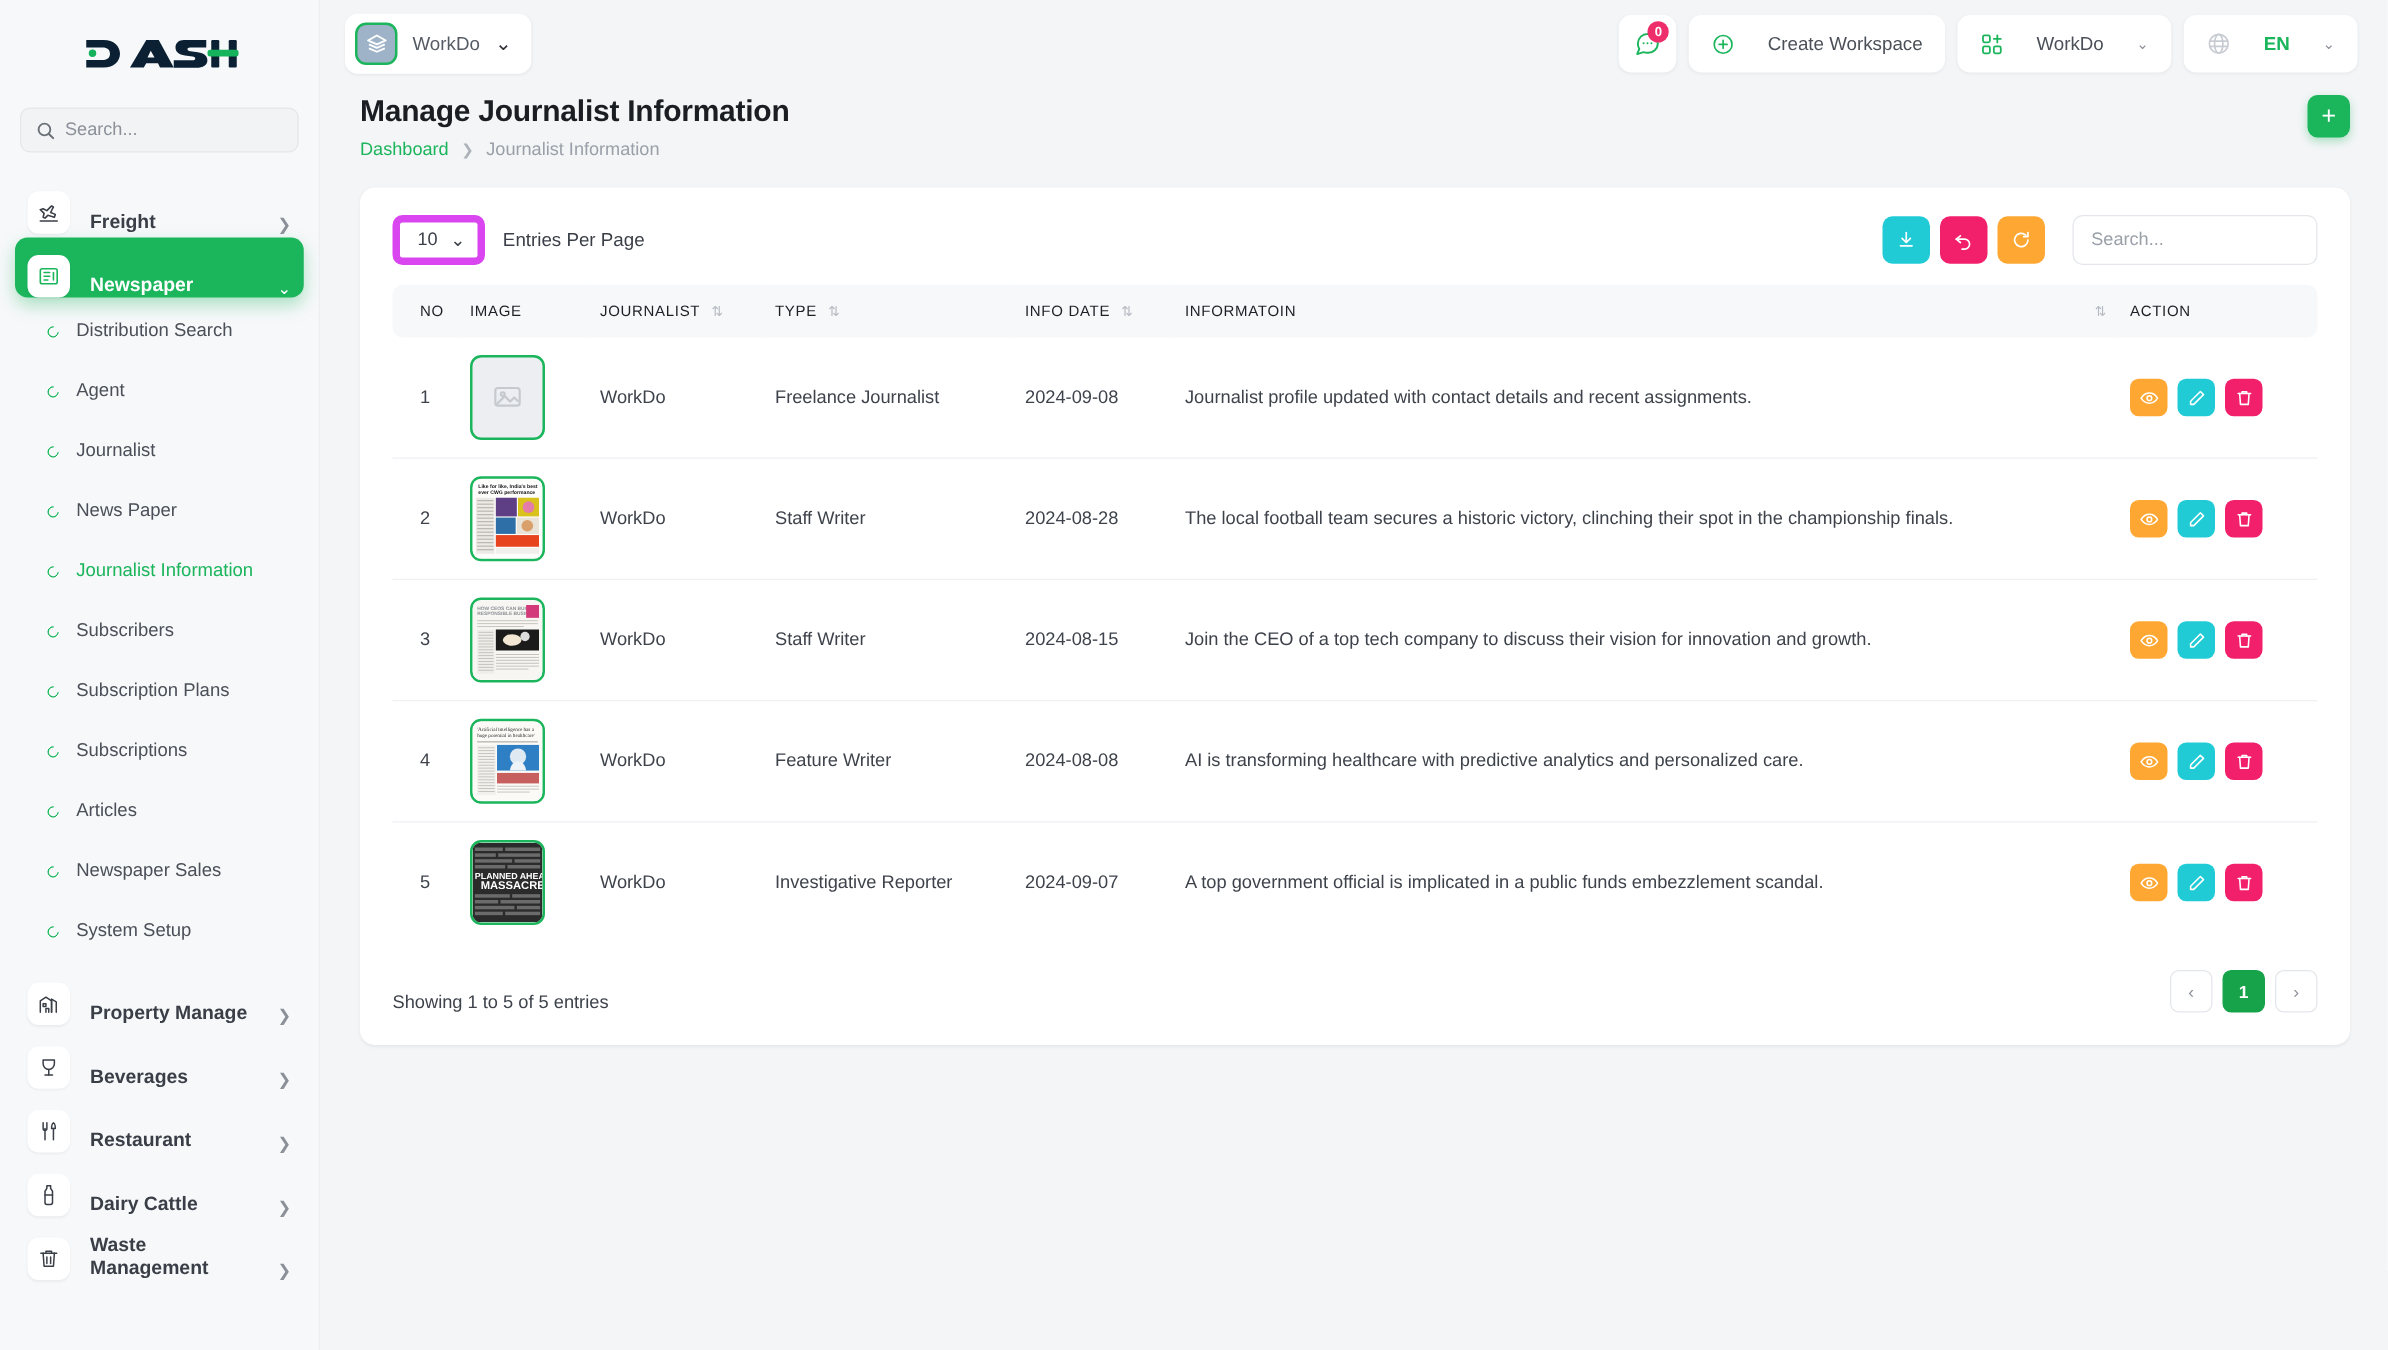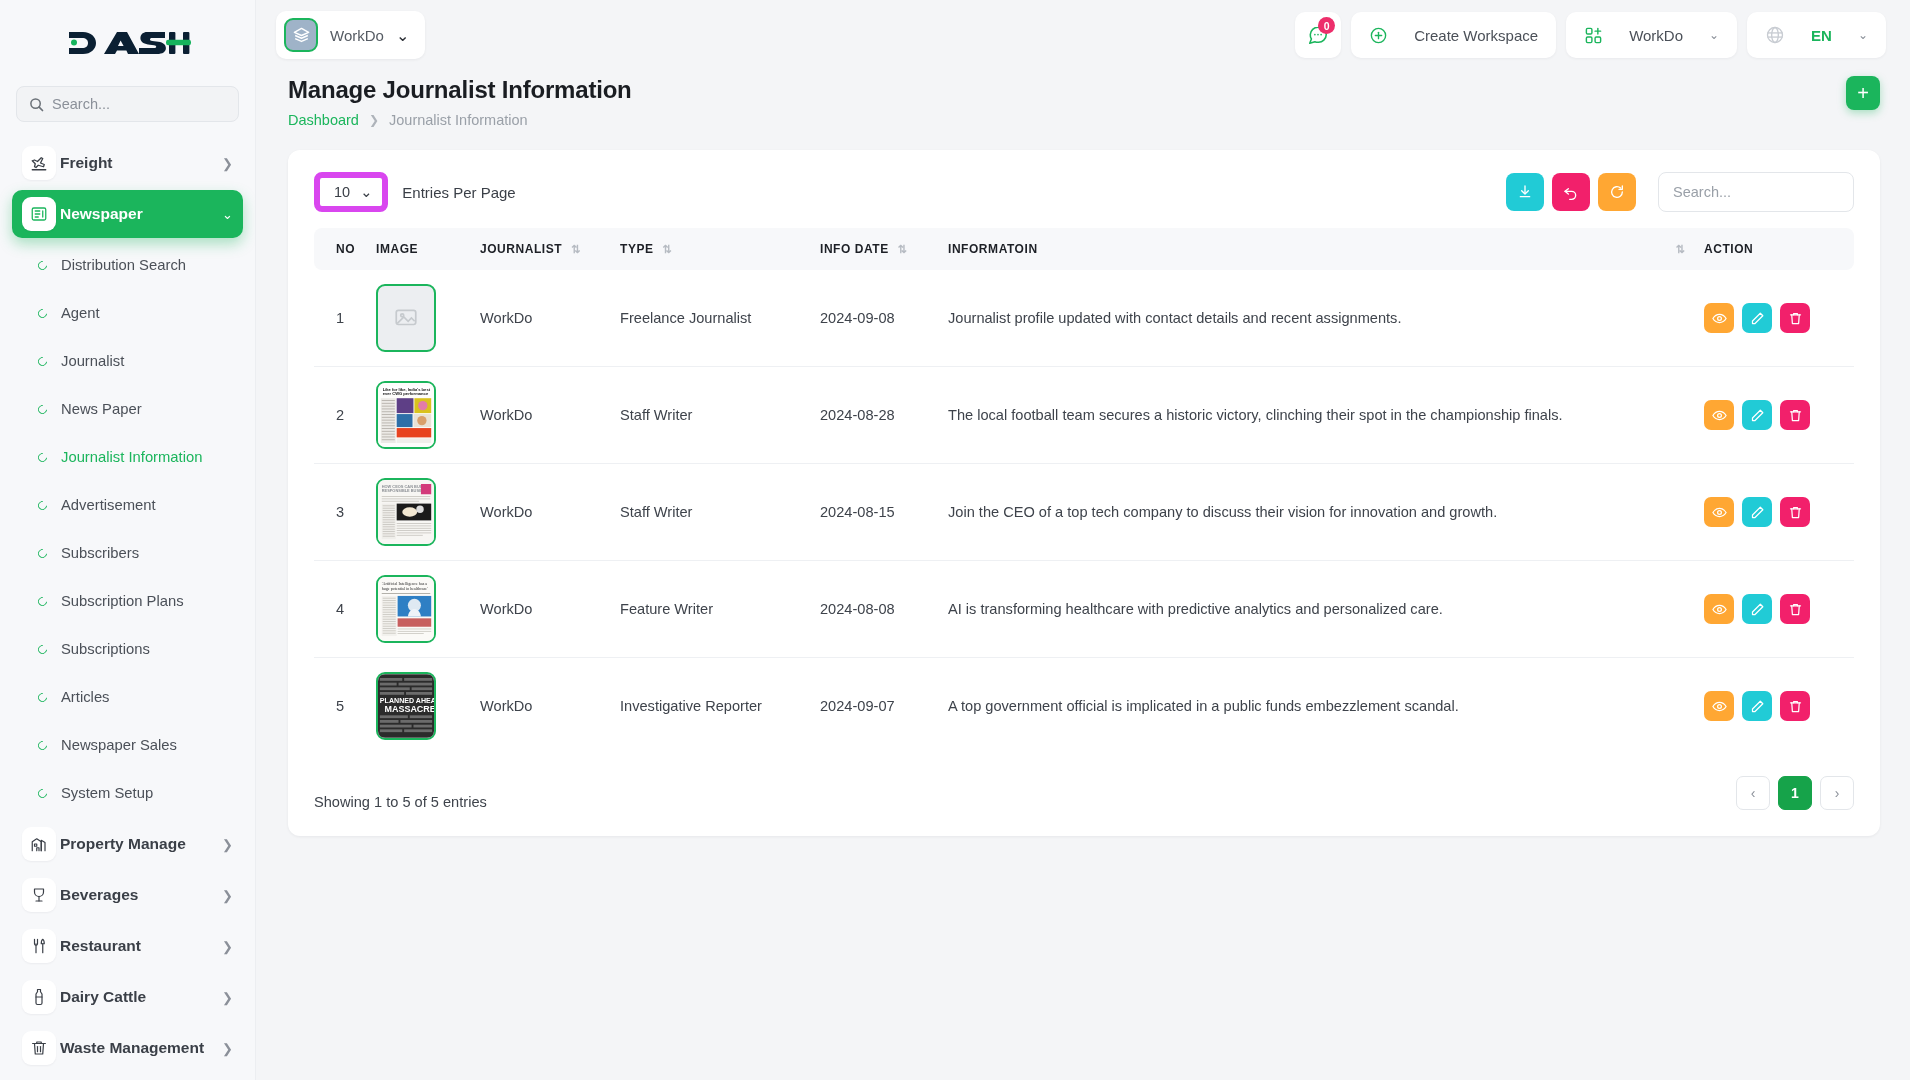--- a/index.html
+++ b/index.html
@@ -26,21 +26,21 @@
   .search-wrap { padding: 0 16px 8px 16px; }
   .search-box {
     height: 36px; border: 1px solid #e3e6ea; border-radius: 8px;
     background: #f2f3f5; display: flex; align-items: center; gap: 8px;
     padding: 0 12px;
   }
   .search-box span.ph { color: #8b9099; font-size: 14.5px; }
   .nav { flex: 1; overflow: hidden; padding-top: 6px; }
 
   .nav-group {
-    display: flex; align-items: center; gap: 4px;
+    display: flex; align-items: flex-end; gap: 16px;
     height: 48px; margin: 3px 12px; padding: 0 10px;
     border-radius: 10px; cursor: pointer;
   }
   .nav-group .ic {
     width: 34px; height: 34px; border-radius: 9px; background: #ffffff;
     display: flex; align-items: center; justify-content: center;
     box-shadow: 0 1px 2px rgba(16,24,40,.05);
     flex: 0 0 34px;
   }
   .nav-group .lbl { font-size: 15.5px; font-weight: 600; color: #3a3f47; flex: 1; }
@@ -133,21 +133,21 @@
     cursor: pointer;
   }
   .search-input {
     margin-left: 14px; width: 196px; height: 40px; border: 1px solid #e3e6ea;
     border-radius: 8px; display: flex; align-items: center; padding: 0 14px;
     font-size: 14.5px; color: #9aa0a8;
   }
 
   table { width: 100%; border-collapse: collapse; }
   thead th {
-    background: #f7f8fa; text-align: right; font-size: 12px; font-weight: 700;
+    background: #f7f8fa; text-align: right; font-size: 12px; font-weight: 400;
     letter-spacing: .55px; color: #1d2026; text-transform: uppercase;
     padding: 14px 10px; white-space: nowrap;
   }
   thead th:first-child { padding-left: 22px; border-radius: 8px 0 0 8px; }
   thead th:last-child { border-radius: 0 8px 8px 0; }
   .th-in { display: flex; align-items: center; gap: 9px; }
   .sorter { color: #b6bbc2; font-size: 11px; letter-spacing: -1px; }
   tbody td {
     border-bottom: 1px solid #eef0f3; padding: 14px 10px;
     font-size: 14.6px; color: #3e434b; vertical-align: middle;
@@ -246,24 +246,20 @@
         <span class="dot"></span>
         <span class="lbl">Journalist</span>
       </div>
       <div class="sub-item">
         <span class="dot"></span>
         <span class="lbl">News Paper</span>
       </div>
       <div class="sub-item current">
         <span class="dot"></span>
         <span class="lbl">Journalist Information</span>
-      </div>
-      <div class="sub-item">
-        <span class="dot"></span>
-        <span class="lbl">Advertisement</span>
       </div>
       <div class="sub-item">
         <span class="dot"></span>
         <span class="lbl">Subscribers</span>
       </div>
       <div class="sub-item">
         <span class="dot"></span>
         <span class="lbl">Subscription Plans</span>
       </div>
       <div class="sub-item">

